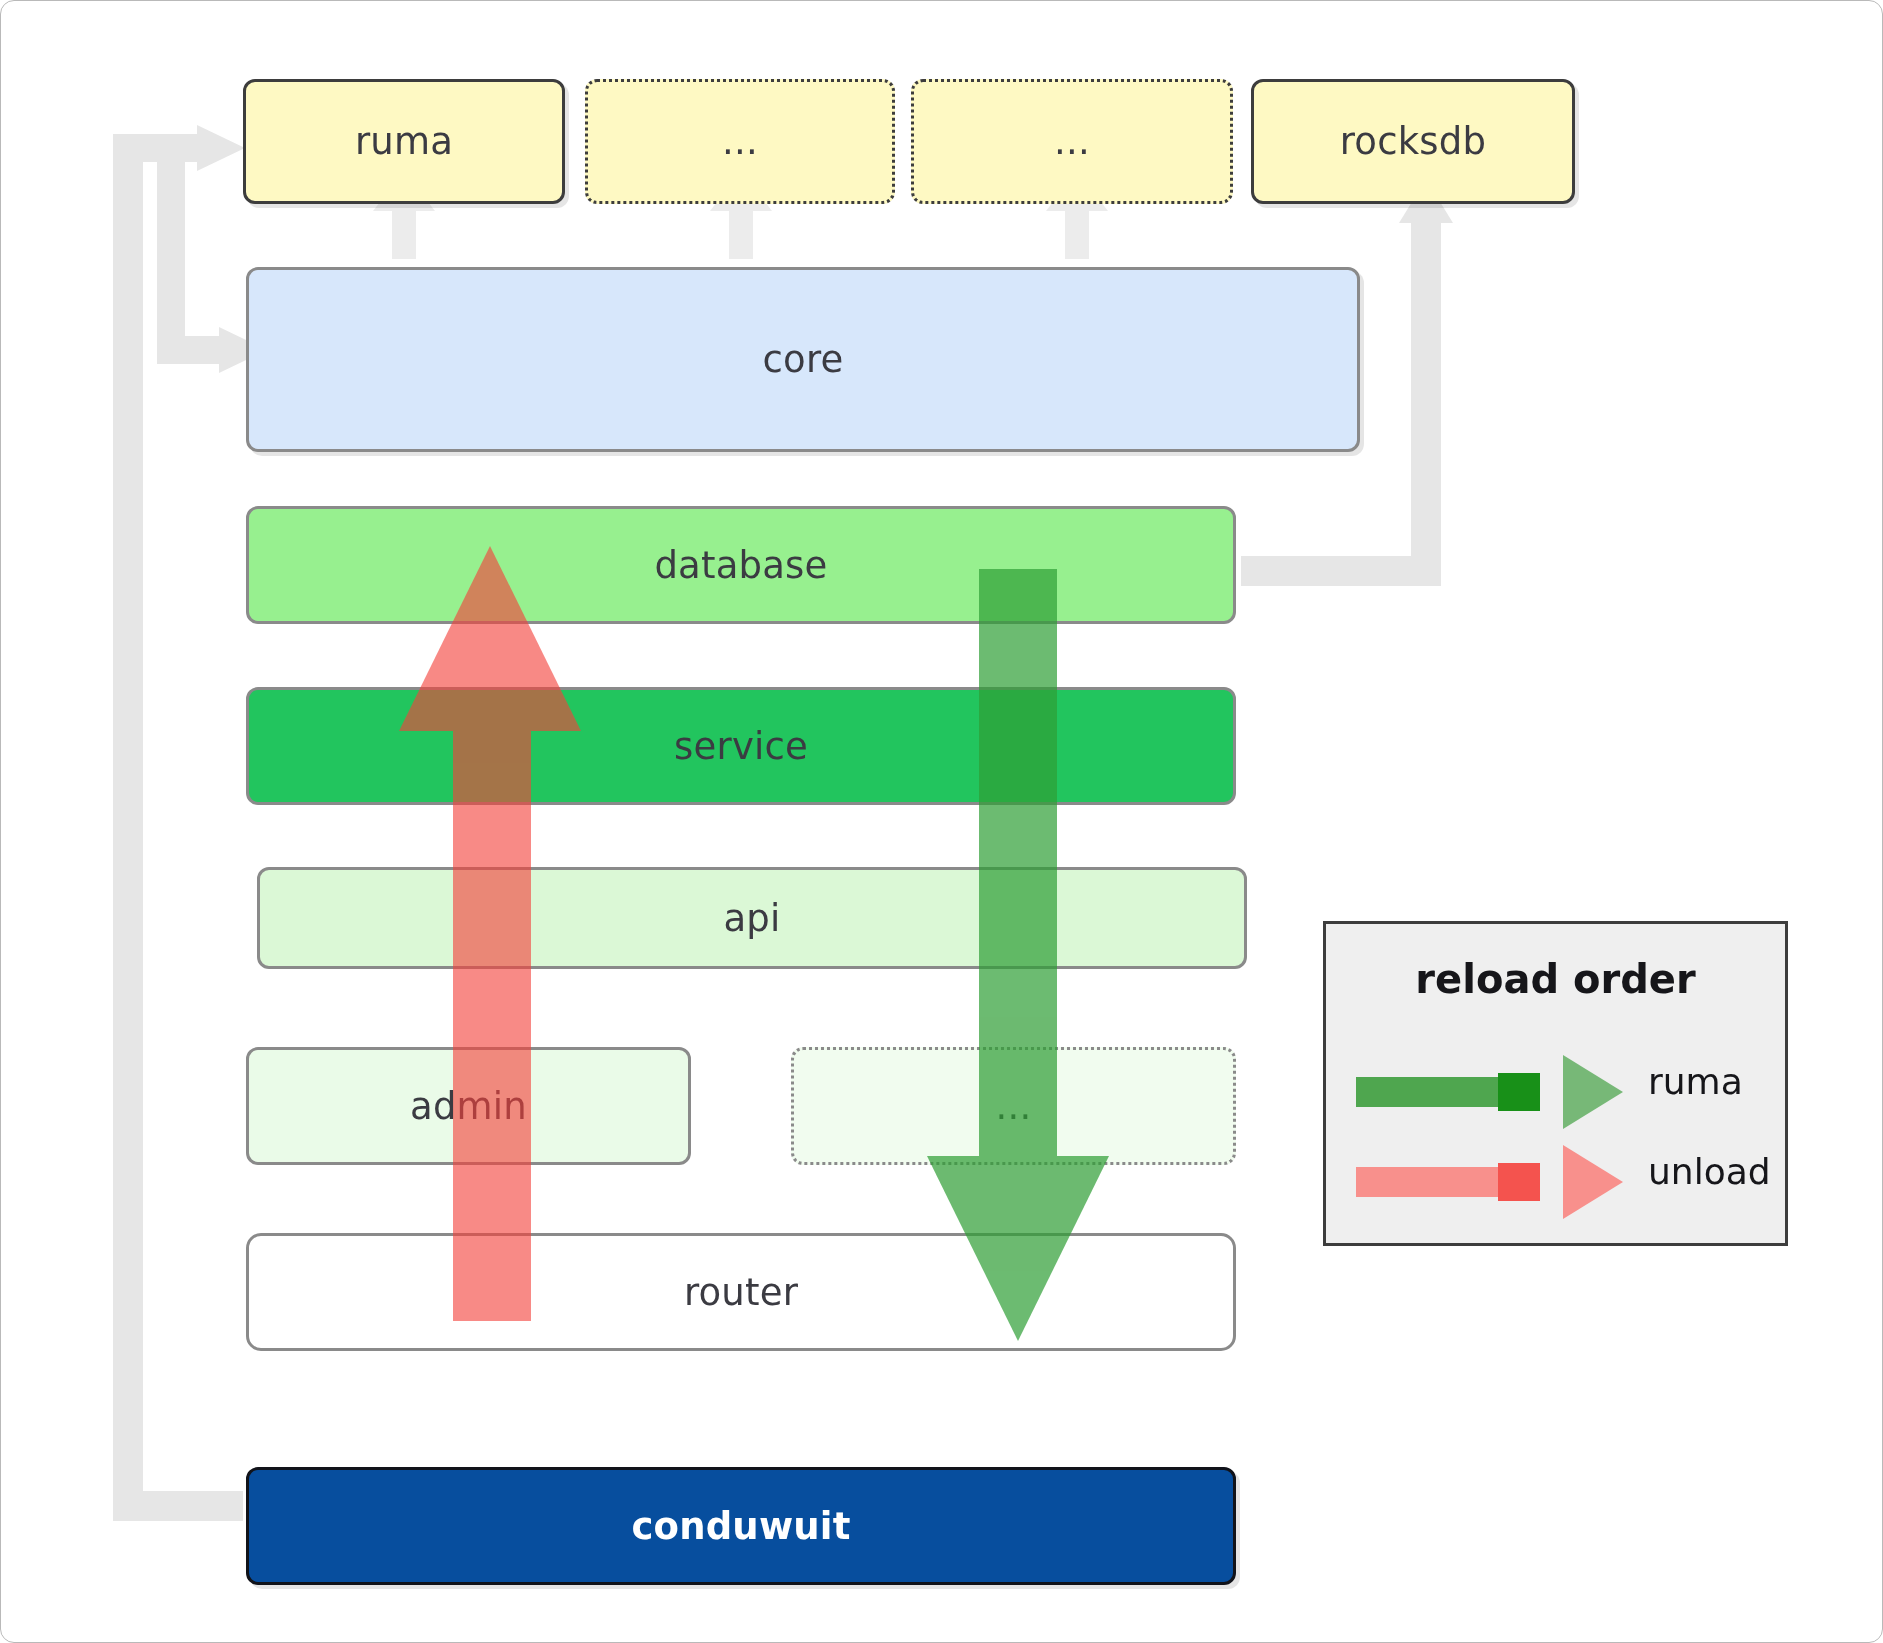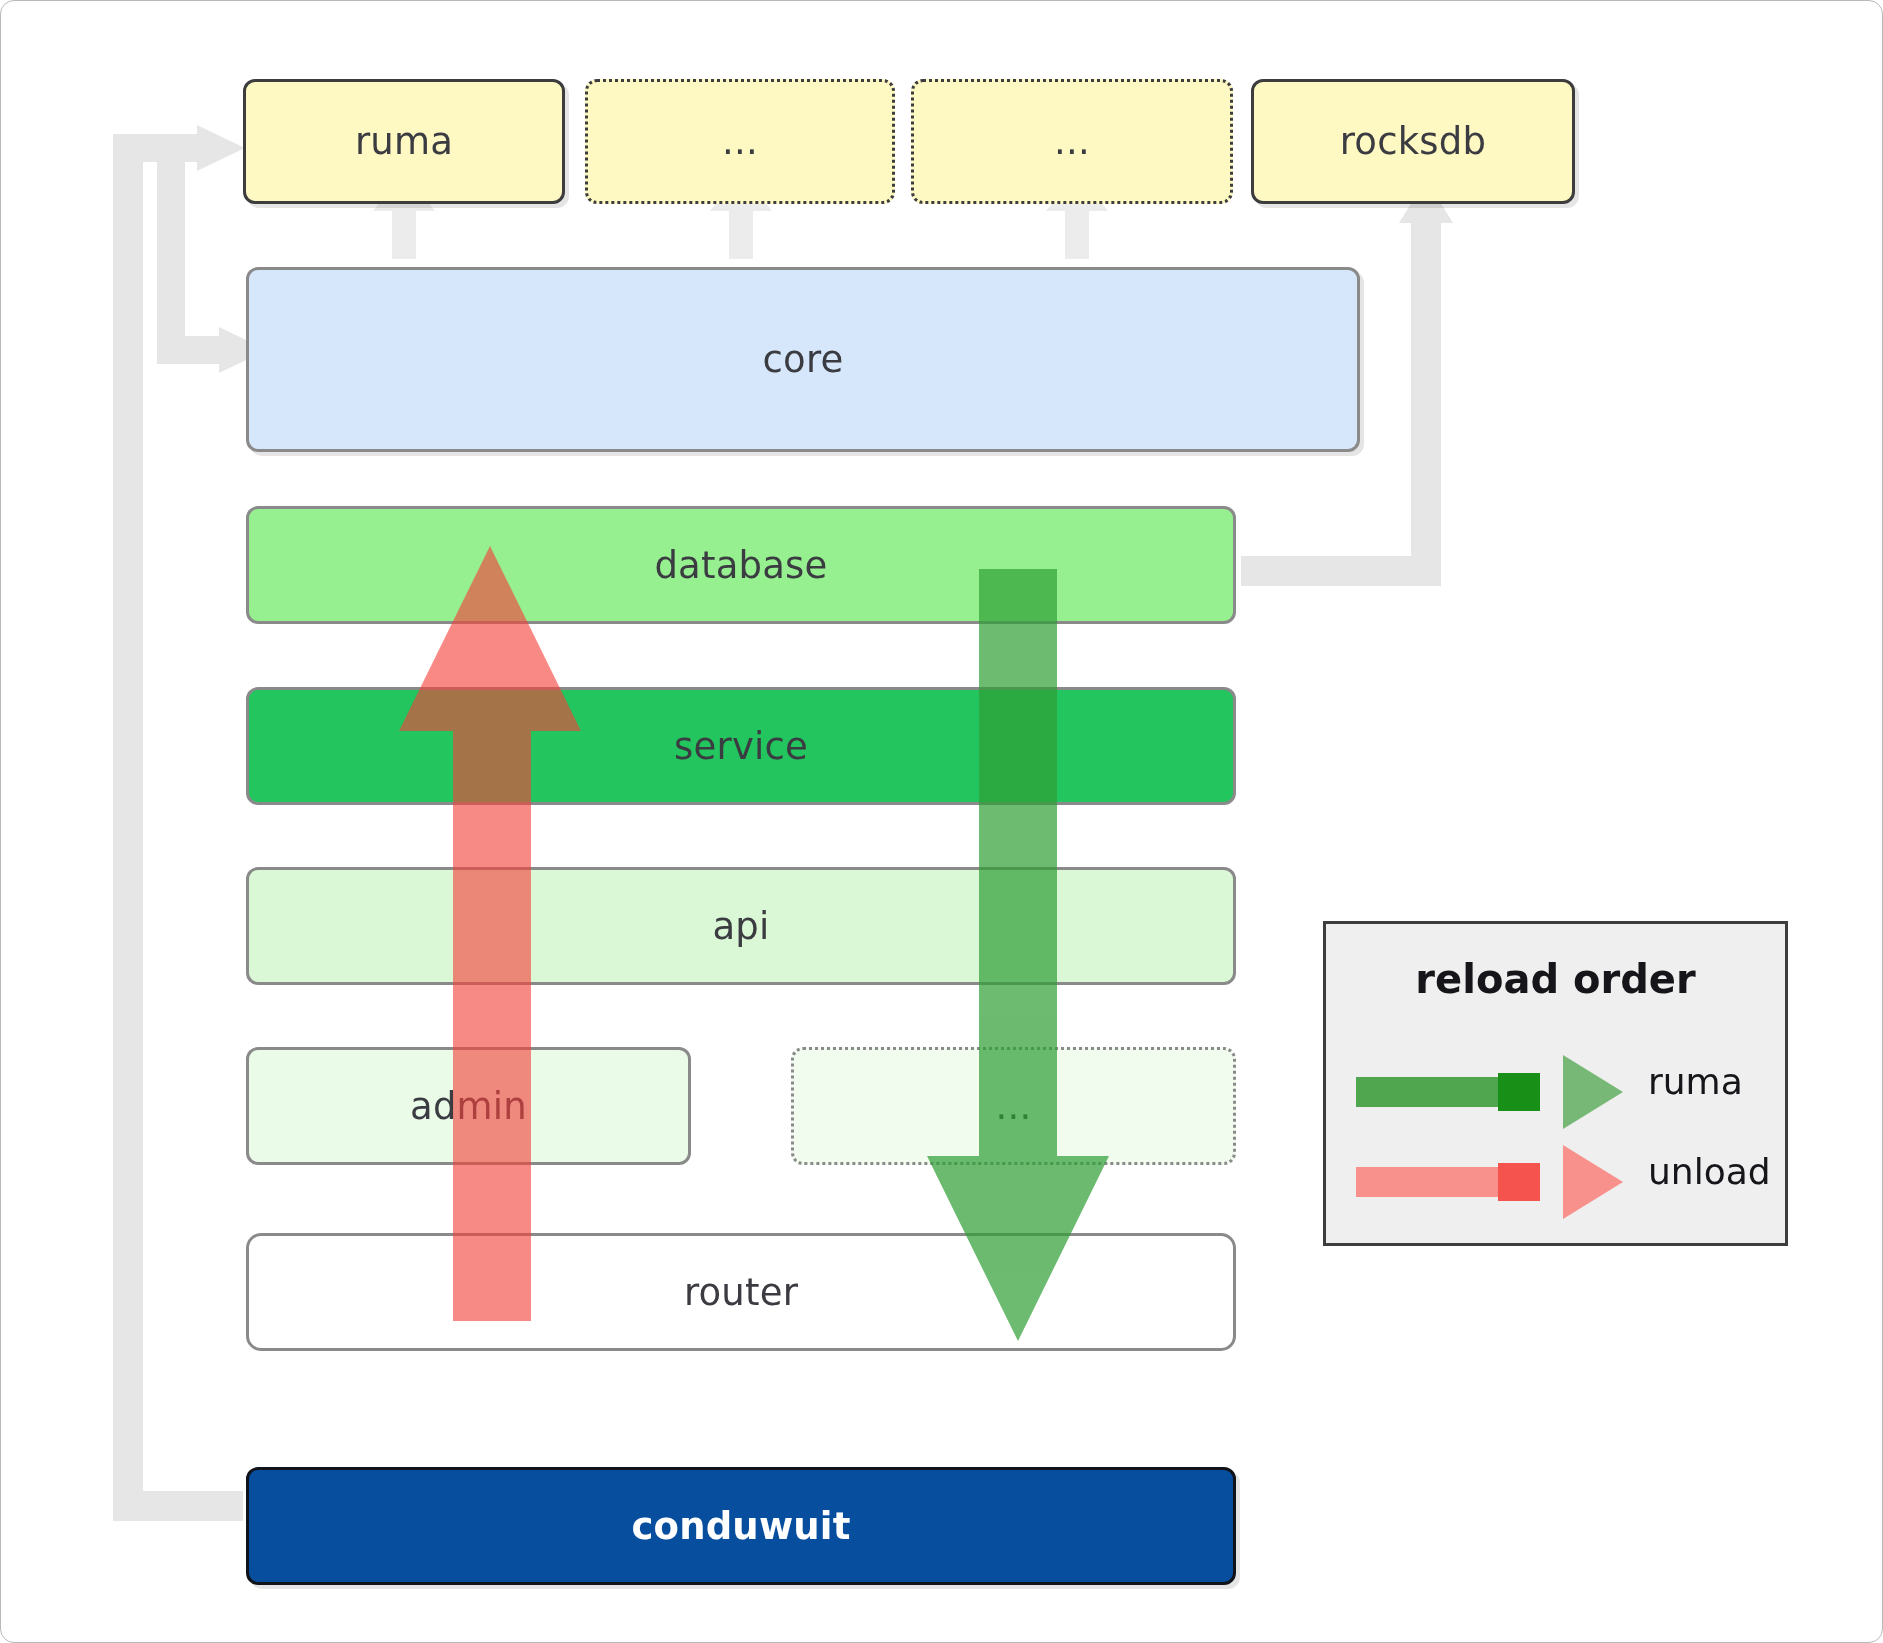--- a/index.html
+++ b/index.html
@@ -101,21 +101,21 @@
   </div>
 
   <div class="box g1 solid-gray" style="left:245px;top:505px;width:990px;height:118px;">
     <span>database</span>
   </div>
 
   <div class="box g2 solid-gray" style="left:245px;top:686px;width:990px;height:118px;">
     <span>service</span>
   </div>
 
-  <div class="box g3 solid-gray" style="left:245px;top:866px;width:990px;height:118px;">
+  <div class="box g3 solid-gray" style="left:256px;top:866px;width:990px;height:102px;">
     <span>api</span>
   </div>
 
   <div class="box g4 solid-gray" style="left:245px;top:1046px;width:445px;height:118px;">
     <span>admin</span>
   </div>
 
   <div class="box g5 dotted-gray" style="left:790px;top:1046px;width:445px;height:118px;">
     <span>...</span>
   </div>

